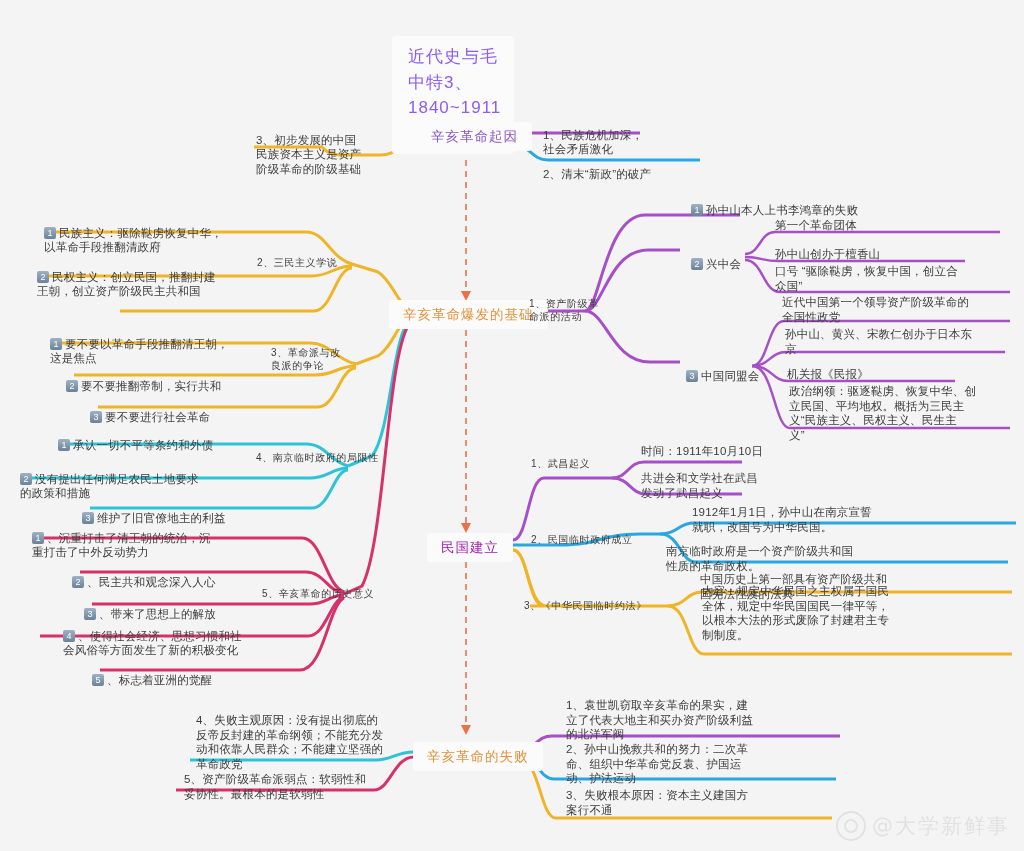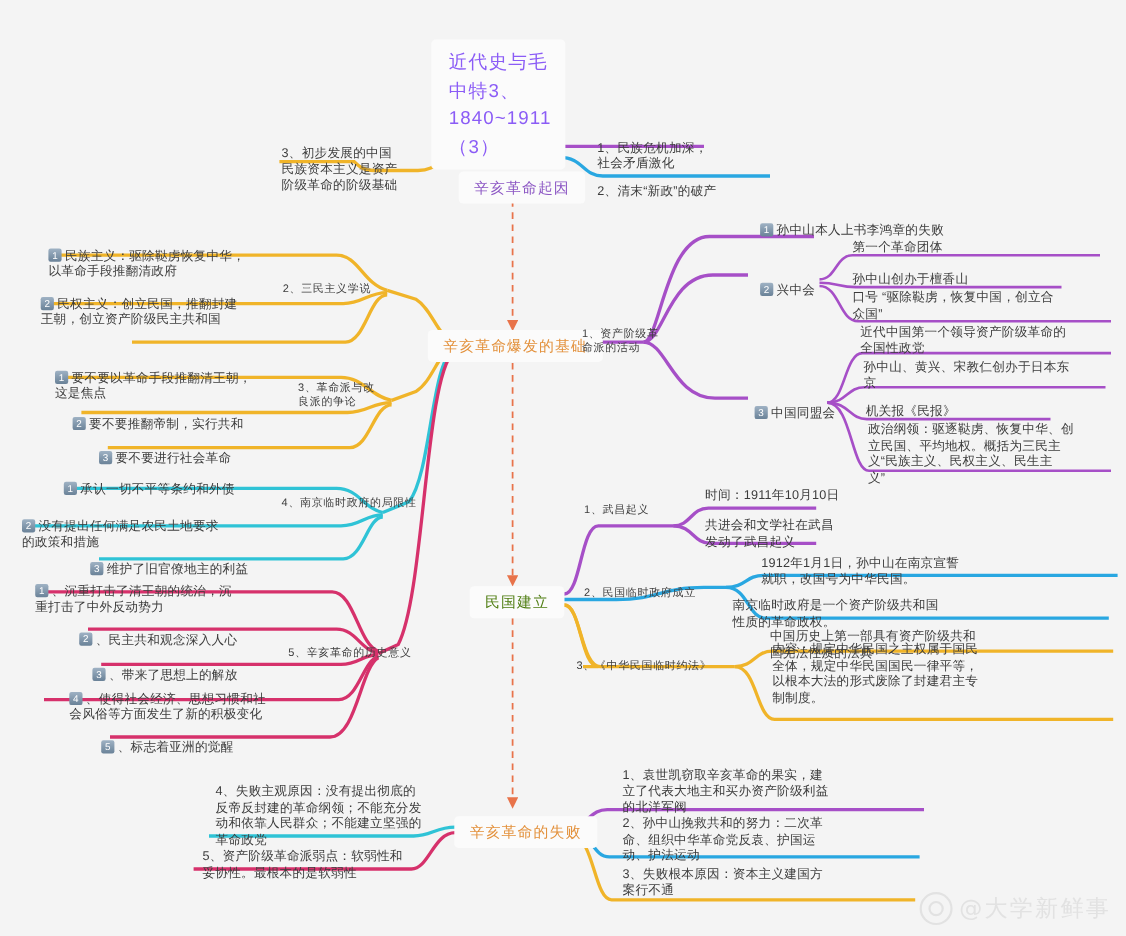--- a/index.html
+++ b/index.html
@@ -20,21 +20,21 @@
     background:#fbfbfb;
     padding:6px 14px;
     border-radius:4px;
     font-size:13.5px;
     letter-spacing:1px;
     white-space:pre-line;
   }
   .chip.root{color:#8b5cf6;font-size:17px;line-height:1.5;padding:8px 16px;}
   .chip.c-purple{color:#8c57c4;}
   .chip.c-orange{color:#e3913c;}
-  .chip.c-teal{color:#4d7c0f;}
+  .chip.c-teal{color:#a21caf;}
 
   
   .txt{font-size:11.5px;color:#3c3c3c;white-space:pre-line;letter-spacing:.2px;}
   .branch-label{font-size:10px;color:#3c3c3c;white-space:pre-line;letter-spacing:.6px;}
 
   
   .badge{
     display:inline-block;width:12px;height:12px;line-height:12px;
     text-align:center;font-size:9px;color:#fff;border-radius:2px;
     margin-right:3px;vertical-align:1px;
@@ -126,21 +126,21 @@
     <path d="M520,750 C536,750 536,736 552,736 L840,736" stroke="#a64fc7" stroke-width="3" fill="none"></path>
     <path d="M520,755 C538,755 538,779 554,779 L836,779" stroke="#29a7e1" stroke-width="3" fill="none"></path>
     <path d="M520,760 C540,760 540,818 556,818 L832,818" stroke="#f0b429" stroke-width="3" fill="none"></path>
     <path d="M414,752 C396,752 392,760 376,760 L190,760" stroke="#2fc3d6" stroke-width="3" fill="none"></path>
     <path d="M414,757 C394,757 390,790 374,790 L176,790" stroke="#d6316b" stroke-width="3" fill="none"></path>
   </svg>
 
   <div class="node chip root" style="left:392px;top:36px;width:122px;">近代史与毛中特3、
 1840~1911（3）</div>
 
-  <div class="node chip c-purple" style="left:417px;top:122px;margin-top:34px;">辛亥革命起因</div>
+  <div class="node chip c-purple" style="left:417px;top:122px;">辛亥革命起因</div>
   <div class="node chip c-orange" style="left:389px;top:300px;">辛亥革命爆发的基础</div>
   <div class="node chip c-teal" style="left:427px;top:533px;">民国建立</div>
   <div class="node chip c-orange" style="left:413px;top:742px;">辛亥革命的失败</div>
 
   <div class="node txt" style="left:543px;top:113px;width:130px;">
     <span>1、</span><span>民族危机加深，
 社会矛盾激化</span>
   </div>
   <div class="node txt" style="left:543px;top:152px;width:180px;">
     <span>2、</span><span>清末“新政”的破产</span>

